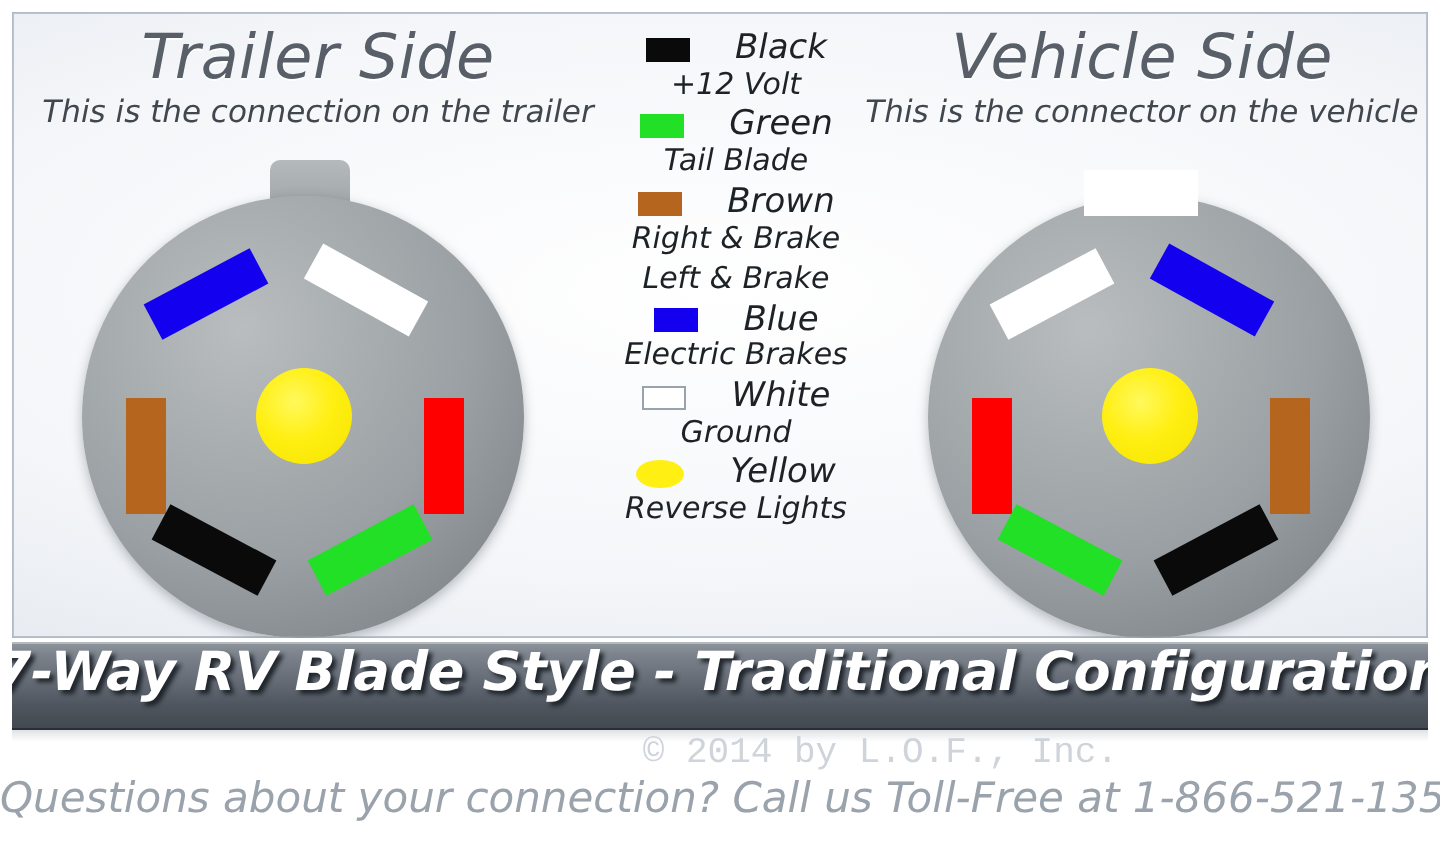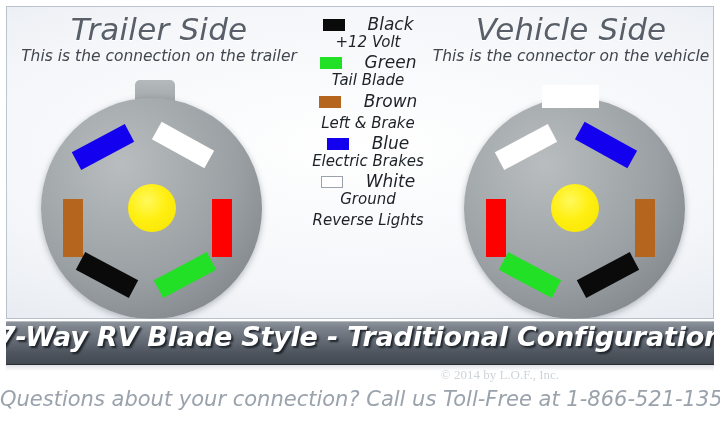--- a/index.html
+++ b/index.html
@@ -106,22 +106,22 @@
   }
   #banner-text{
     font-family:"DejaVu Sans","Liberation Sans",sans-serif;
     font-style:italic;font-weight:bold;font-size:27px;color:#ffffff;
     letter-spacing:-0.2px;white-space:nowrap;
     text-shadow:2px 2px 2px rgba(20,25,32,.85);
   }
   
   #copyright{
     position:absolute;right:12px;top:367px;
-    font-family:Liberation Serif, serif;
-    font-size:13px;color:#cfd4da;white-space:nowrap;
+    font-family:Liberation Mono, monospace;
+    font-size:18px;color:#cfd4da;white-space:nowrap;
   }
   #footer-line{
     position:absolute;left:0;top:387px;width:720px;text-align:center;
     font-family:"DejaVu Sans","Liberation Sans",sans-serif;
     font-style:italic;font-size:21px;color:#9aa2ac;white-space:nowrap;
     text-shadow:0 1px 0 rgba(255,255,255,.7);
   }
   
   #panel-shadow{
     position:absolute;left:6px;top:365px;width:708px;height:6px;
@@ -170,20 +170,21 @@
           <span class="leg-name">Green</span>
         </div>
         <div class="leg-desc">Tail Blade</div>
       </div>
 
       <div class="leg-item">
         <div class="leg-row1">
           <span class="leg-sw" style="background:#b5651d;"></span>
           <span class="leg-name">Brown</span>
         </div>
+        <div class="leg-desc">Right &amp; Brake</div>
       </div>
 
       <div class="leg-item">
         <div class="leg-desc">Left &amp; Brake</div>
       </div>
 
       <div class="leg-item">
         <div class="leg-row1">
           <span class="leg-sw" style="background:#1200ee;"></span>
           <span class="leg-name">Blue</span>
@@ -193,20 +194,24 @@
 
       <div class="leg-item">
         <div class="leg-row1">
           <span class="leg-sw white"></span>
           <span class="leg-name">White</span>
         </div>
         <div class="leg-desc">Ground</div>
       </div>
 
       <div class="leg-item">
+        <div class="leg-row1">
+          <span class="leg-sw oval" style="background:#ffef12;"></span>
+          <span class="leg-name">Yellow</span>
+        </div>
         <div class="leg-desc">Reverse Lights</div>
       </div>
     </div>
 
     <div class="side-head" id="head-right">
       <div class="side-title">Vehicle Side</div>
       <div class="side-sub">This is the connector on the vehicle</div>
     </div>
 
     <div class="conn" id="conn-right" style="left:452px;top:74px;width:230px;height:240px;">

